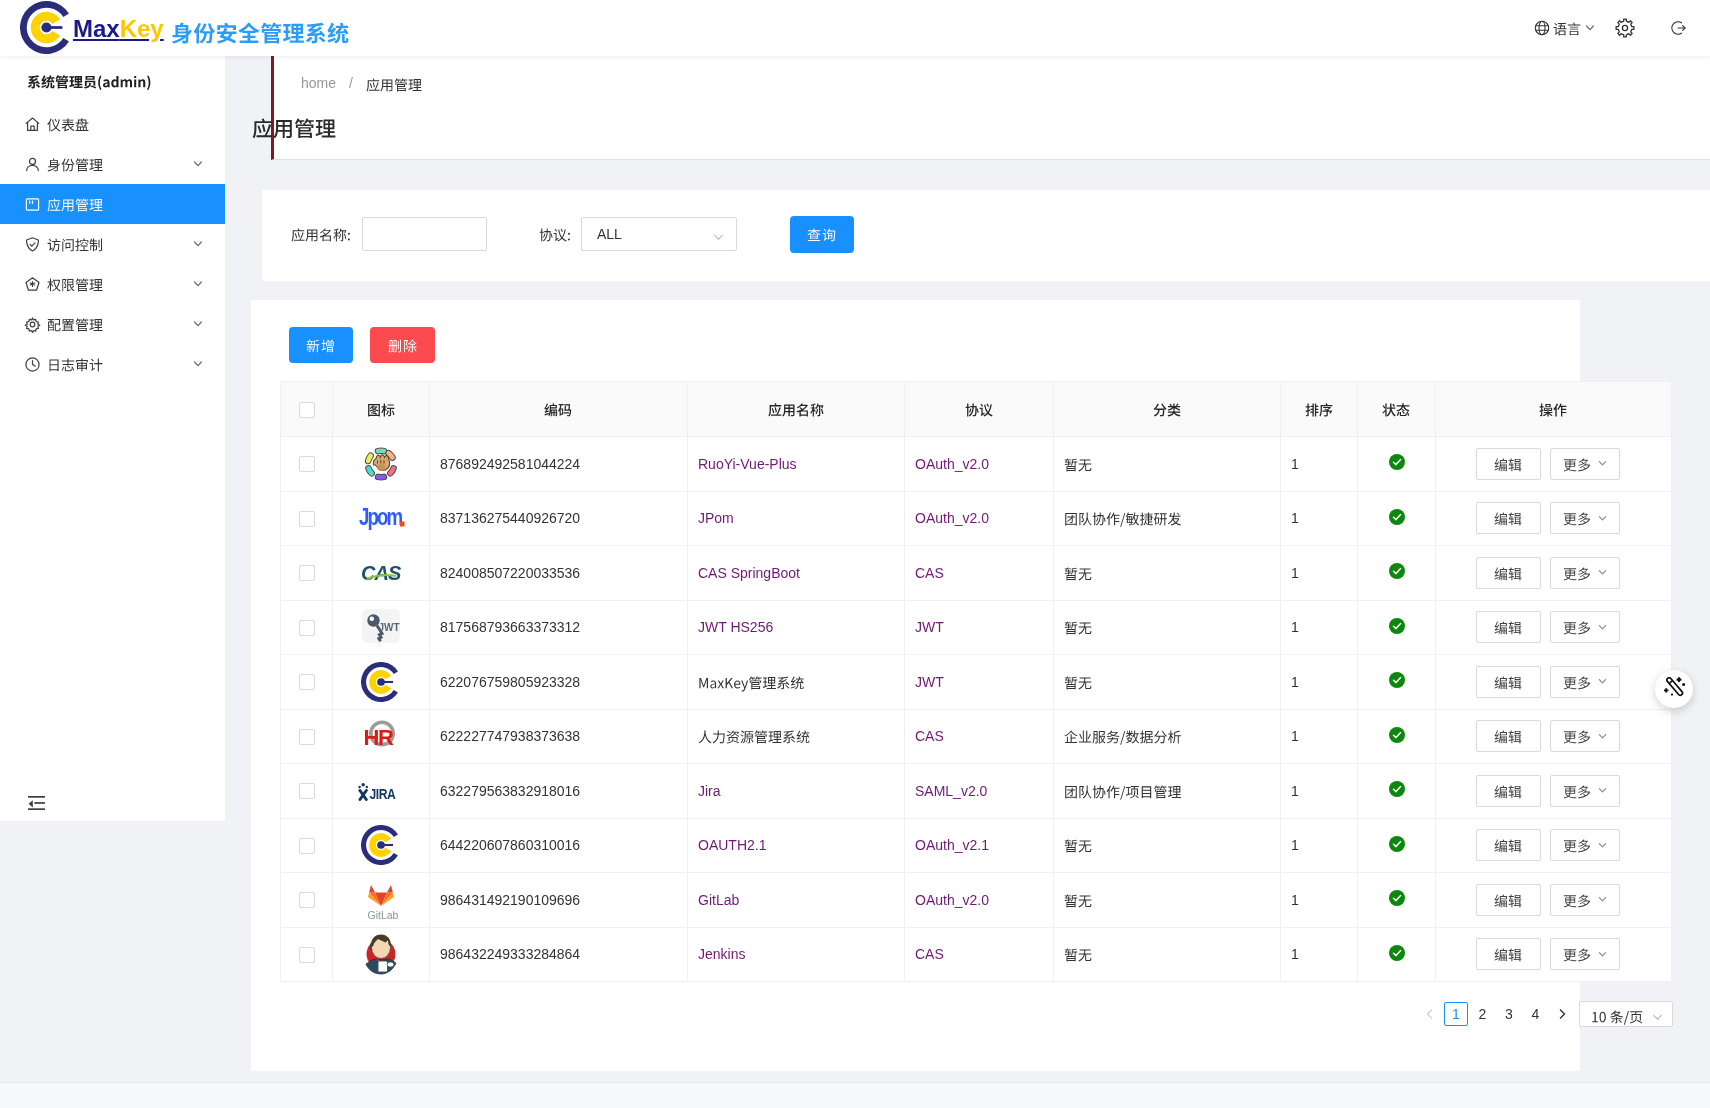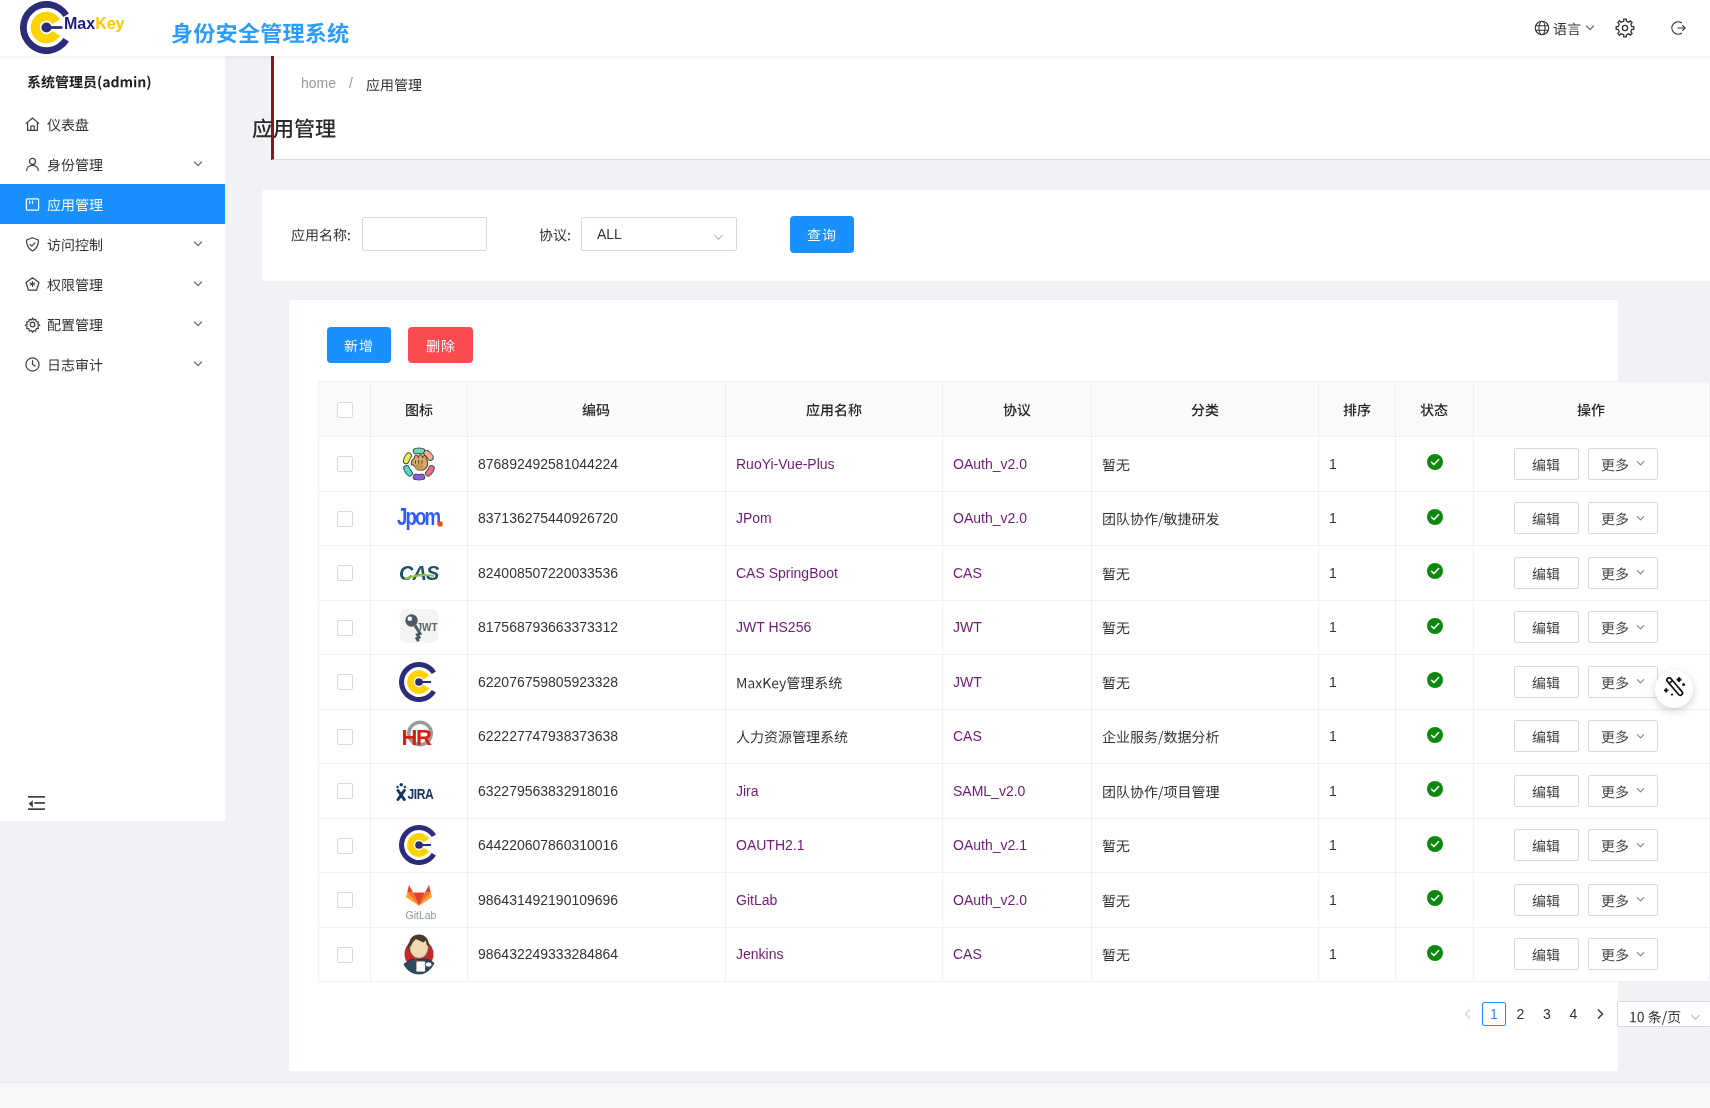--- a/index.html
+++ b/index.html
@@ -1,21 +1,21 @@
 <!DOCTYPE html>
 <html><head><meta charset="utf-8">
 <style>
 * { margin:0; padding:0; box-sizing:border-box; }
 html,body { width:1710px; height:1108px; background:#f0f2f5; font-family:"Liberation Sans",sans-serif; font-size:14px; color:#333; overflow:hidden; position:relative; }
 .zh { display:inline-block; fill:currentColor; vertical-align:middle; }
 .lat { color:#701a75; }
 
 .hdr { position:absolute; top:0; left:0; width:1710px; height:56px; background:#fff; box-shadow:0 1px 4px rgba(0,21,41,.08); z-index:10; }
 .hdr .logo { position:absolute; left:20px; top:1px; }
-.hdr .mk { position:absolute; left:64px; top:15px; font-size:16px; font-weight:bold; color:#1a1a8c; letter-spacing:0px; }
+.hdr .mk { position:absolute; left:73px; top:15px; font-size:24px; font-weight:bold; color:#1a1a8c; letter-spacing:0px;text-decoration:underline; }
 .hdr .mk .key { color:#ffc602; }
 .hdr .zhname { position:absolute; left:171px; top:16px; color:#2b9cff; }
 .hdr .hi { position:absolute; top:0; height:56px; display:flex; align-items:center; }
 
 .side { position:absolute; left:0; top:56px; width:225px; height:765px; background:#fff; z-index:5; }
 .side .admin { position:absolute; left:27px; top:15px; color:#1f1f1f; }
 .side .menu { position:absolute; top:48px; left:0; width:225px; }
 .mitem { height:40px; display:flex; align-items:center; padding-left:24px; position:relative; color:#333; }
 .mitem .mtxt { margin-left:6px; }
 .mitem .chev { position:absolute; right:22px; top:15px; }
@@ -29,21 +29,21 @@
 .pgtitle { position:absolute; left:27px; top:46px; color:#2a2a2a; }
 
 .card1 { position:absolute; left:251px; top:190px; width:1680px; height:91px; background:#fff; border-radius:2px;margin-left:11px; }
 .f-lbl { position:absolute; top:227px; }
 .inp { position:absolute; left:100px; top:27px; width:125px; height:34px; border:1px solid #d9d9d9; border-radius:2px; background:#fff; }
 .sel { position:absolute; left:319px; top:27px; width:156px; height:34px; border:1px solid #d9d9d9; border-radius:2px; background:#fff; }
 .sel .val { position:absolute; left:15px; top:8px; color:#333; }
 .sel .sc { position:absolute; right:12px; top:12px; }
 .btn { display:inline-flex; align-items:center; justify-content:center; color:#fff; border-radius:4px; }
 .btn-q { position:absolute; left:528px; top:26px; width:64px; height:37px; background:#1890ff; }
-.card2 { position:absolute; left:251px; top:300px; width:1329px; height:771px; background:#fff; border-radius:2px;margin-left:38px; }
+.card2 { position:absolute; left:251px; top:300px; width:1329px; height:771px; background:#fff; border-radius:2px; }
 .btn-add { position:absolute; left:38px; top:27px; width:64px; height:36px; background:#1890ff; }
 .btn-del { position:absolute; left:119px; top:27px; width:65px; height:36px; background:#fb4b50; }
 
 table { position:absolute; left:29px; top:81px; width:1391px; border-collapse:collapse; table-layout:fixed; }
 col.w1{width:52px} col.w2{width:97px} col.w3{width:258px} col.w4{width:217px} col.w5{width:149px} col.w6{width:227px} col.w7{width:77px} col.w8{width:78px} col.w9{width:236px}
 th, td { border:1px solid #f0f0f0; }
 thead tr { height:55px; }
 th { background:#fafafa; text-align:center; color:#262626; font-weight:normal; }
 tbody tr { height:54.5px; }
 td { padding-left:10px; color:#333; background:#fff; }

